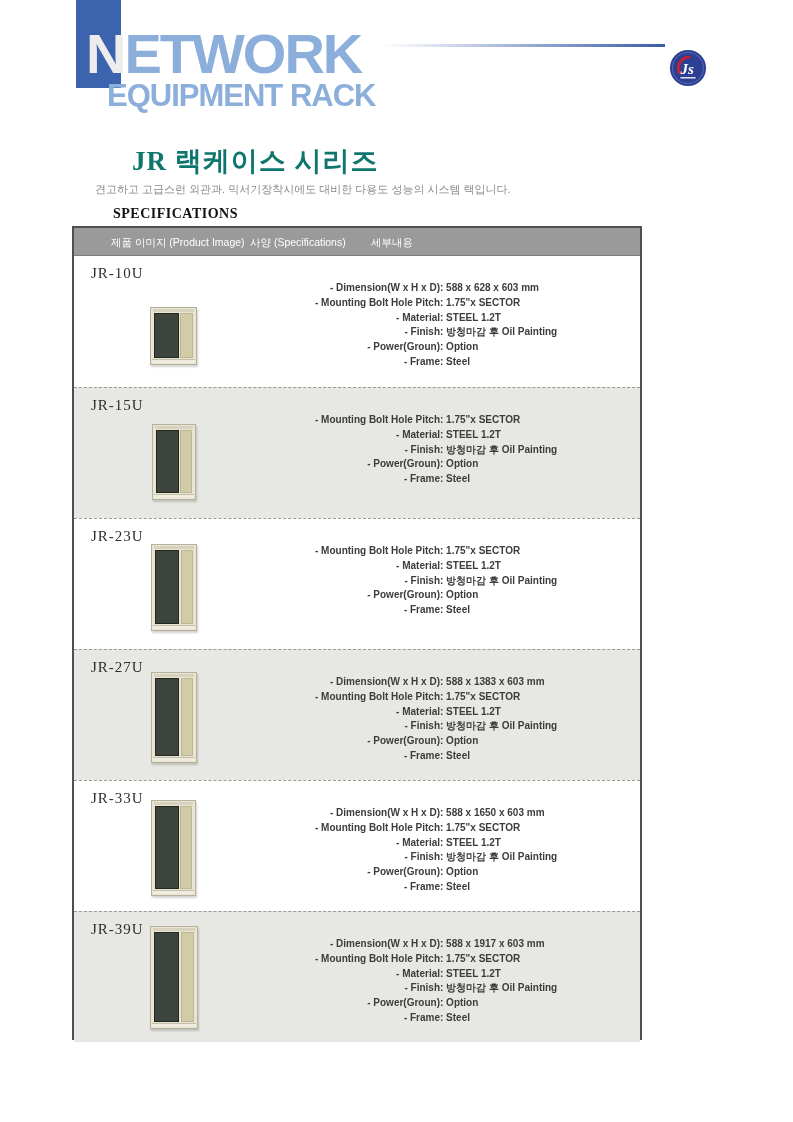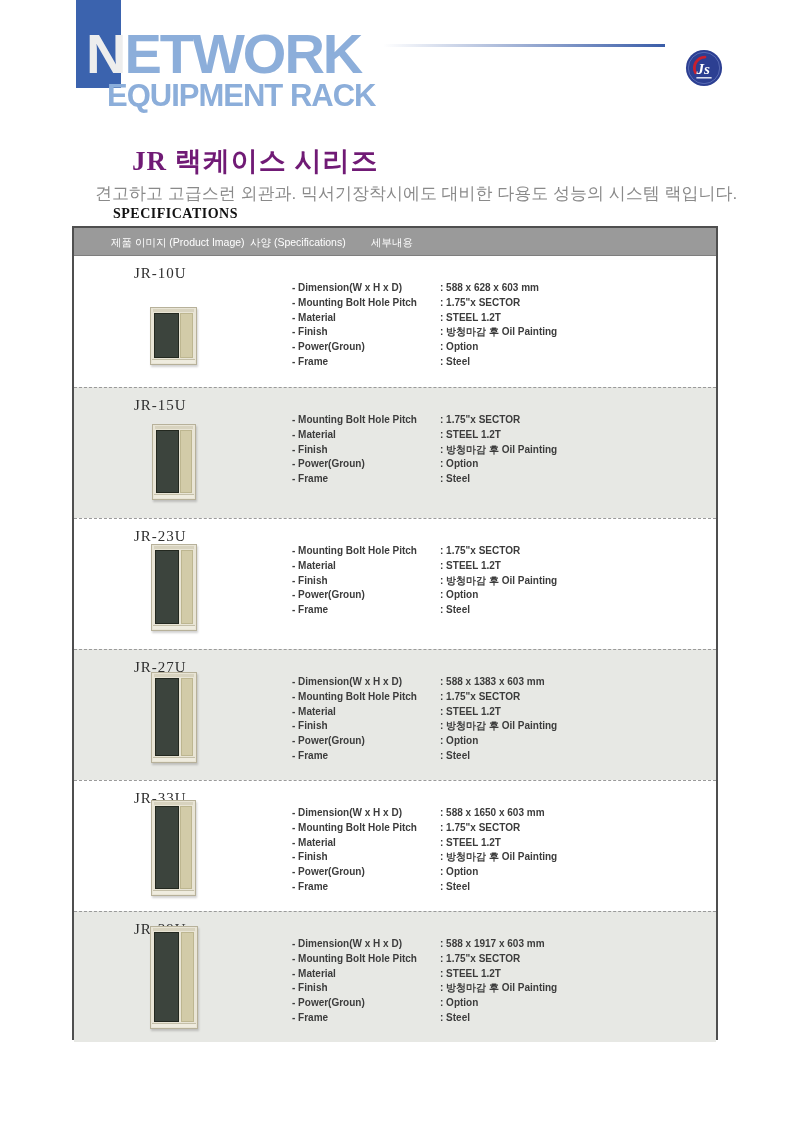--- a/index.html
+++ b/index.html
@@ -8,58 +8,58 @@
 
   .page { position:absolute; inset:0; background:#fff; }
 
   
   .brand-rect { position:absolute; left:76px; top:0; width:45px; height:88px; background:#3b63ae; }
   .title1 { position:absolute; left:86px; top:26px; font-weight:bold; font-size:56px; letter-spacing:-2px; line-height:1; color:#8caeda; white-space:nowrap; }
   .title1 .n-initial { color:#ededed; }
   .title2 { position:absolute; left:107px; top:80px; font-weight:bold; font-size:31px; letter-spacing:-1px; line-height:1; color:#8caeda; white-space:nowrap; }
   .rule-gradient { position:absolute; left:383px; top:44px; width:282px; height:3px;
       background:linear-gradient(to right, rgba(58,93,168,0), #3a5da8); }
-  .logo { position:absolute; left:685px; top:49px; width:38px; height:38px; }
+  .logo { position:absolute; left:669px; top:49px; width:38px; height:38px; }
 
   
-  .series-title { position:absolute; left:132px; top:143px; font-family:"Liberation Serif", serif; font-weight:bold; font-size:27px; color:#701a75; letter-spacing:1px; white-space:nowrap; }
-  .series-desc { position:absolute; left:95px; top:182px; font-size:17px; color:#8a8a8a; white-space:nowrap;text-align:center; }
+  .series-title { position:absolute; left:132px; top:143px; font-family:"Liberation Serif", serif; font-weight:bold; font-size:27px; color:#0f766e; letter-spacing:1px; white-space:nowrap; }
+  .series-desc { position:absolute; left:95px; top:182px; font-size:11px; color:#8a8a8a; white-space:nowrap;text-align:center; }
   .section-label { position:absolute; left:77px; top:206px; font-family:"Liberation Serif", serif; font-weight:bold; font-size:14px; color:#111; letter-spacing:0.5px;margin-left:36px; }
 
   
-  .spec-table { position:absolute; left:72px; top:226px; width:646px; height:814px; border:2px solid #4f4f4f; background:#fff; }
+  .spec-table { position:absolute; left:72px; top:226px; width:570px; height:814px; border:2px solid #4f4f4f; background:#fff; }
   .t-header { position:relative; height:28px; background:#9a9a9a; border-bottom:1px solid #7e7e7e; }
   .t-header span { position:absolute; top:8px; font-size:10.5px; color:#ffffff; white-space:nowrap; }
   .th-1 { left:37px; }
   .th-2 { left:176px; }
   .th-3 { left:297px; }
 
   .rows { position:relative; }
   .row { position:relative; height:131px; background:#ffffff; }
   .row + .row { border-top:1px dashed #9a9a9a; }
   .row:nth-child(even) { background:#e7e8e4; }
 
-  .model { position:absolute; left:17px; top:9px; font-family:"Liberation Serif", serif; font-size:15px; color:#2e2e2e; letter-spacing:1px; white-space:nowrap;margin-left:43px; }
+  .model { position:absolute; left:17px; top:9px; font-family:"Liberation Serif", serif; font-size:15px; color:#2e2e2e; letter-spacing:1px; white-space:nowrap; }
 
   
   .rack { position:absolute; background:#e9e5d6; border:1px solid #b7b19a; box-shadow:1px 2px 2px rgba(0,0,0,0.18); }
   .rack-top { position:absolute; left:2px; right:2px; top:1px; height:3px; background:#d8d3bf; }
   .rack-door { position:absolute; left:3px; top:5px; bottom:6px; width:55%; background:#3c443d; border:1px solid #23281f; }
   .rack-side { position:absolute; right:3px; top:5px; bottom:6px; width:28%; background:#d2cba8; border:1px solid #bdb690; }
   .rack-base { position:absolute; left:1px; right:1px; bottom:1px; height:4px; background:#efecdf; border-top:1px solid #c4bfa8; }
   .row-0 .rack { left:76px; bottom:22px; width:47px; height:58px; }
   .row-1 .rack { left:78px; bottom:18px; width:44px; height:76px; }
   .row-2 .rack { left:77px; bottom:18px; width:46px; height:87px; }
   .row-3 .rack { left:77px; bottom:17px; width:46px; height:91px; }
   .row-4 .rack { left:77px; bottom:15px; width:45px; height:96px; }
   .row-5 .rack { left:76px; bottom:13px; width:48px; height:103px; }
 
   .specs { position:absolute; left:218px; top:25px; }
   .spec-line { line-height:14.8px; font-size:10px; font-weight:bold; color:#3c3c3c; white-space:nowrap; }
-  .spec-label { display:inline-block; width:148px; }
+  .spec-label { display:inline-block; width:148px;text-align:right; }
   .spec-value { display:inline-block; }
 </style>
 </head>
 <body>
 
 <div class="page">
 
   <div>
     <div class="brand-rect"></div>
     <div class="title1"><span class="n-initial">N</span><span>ETWORK</span></div>

